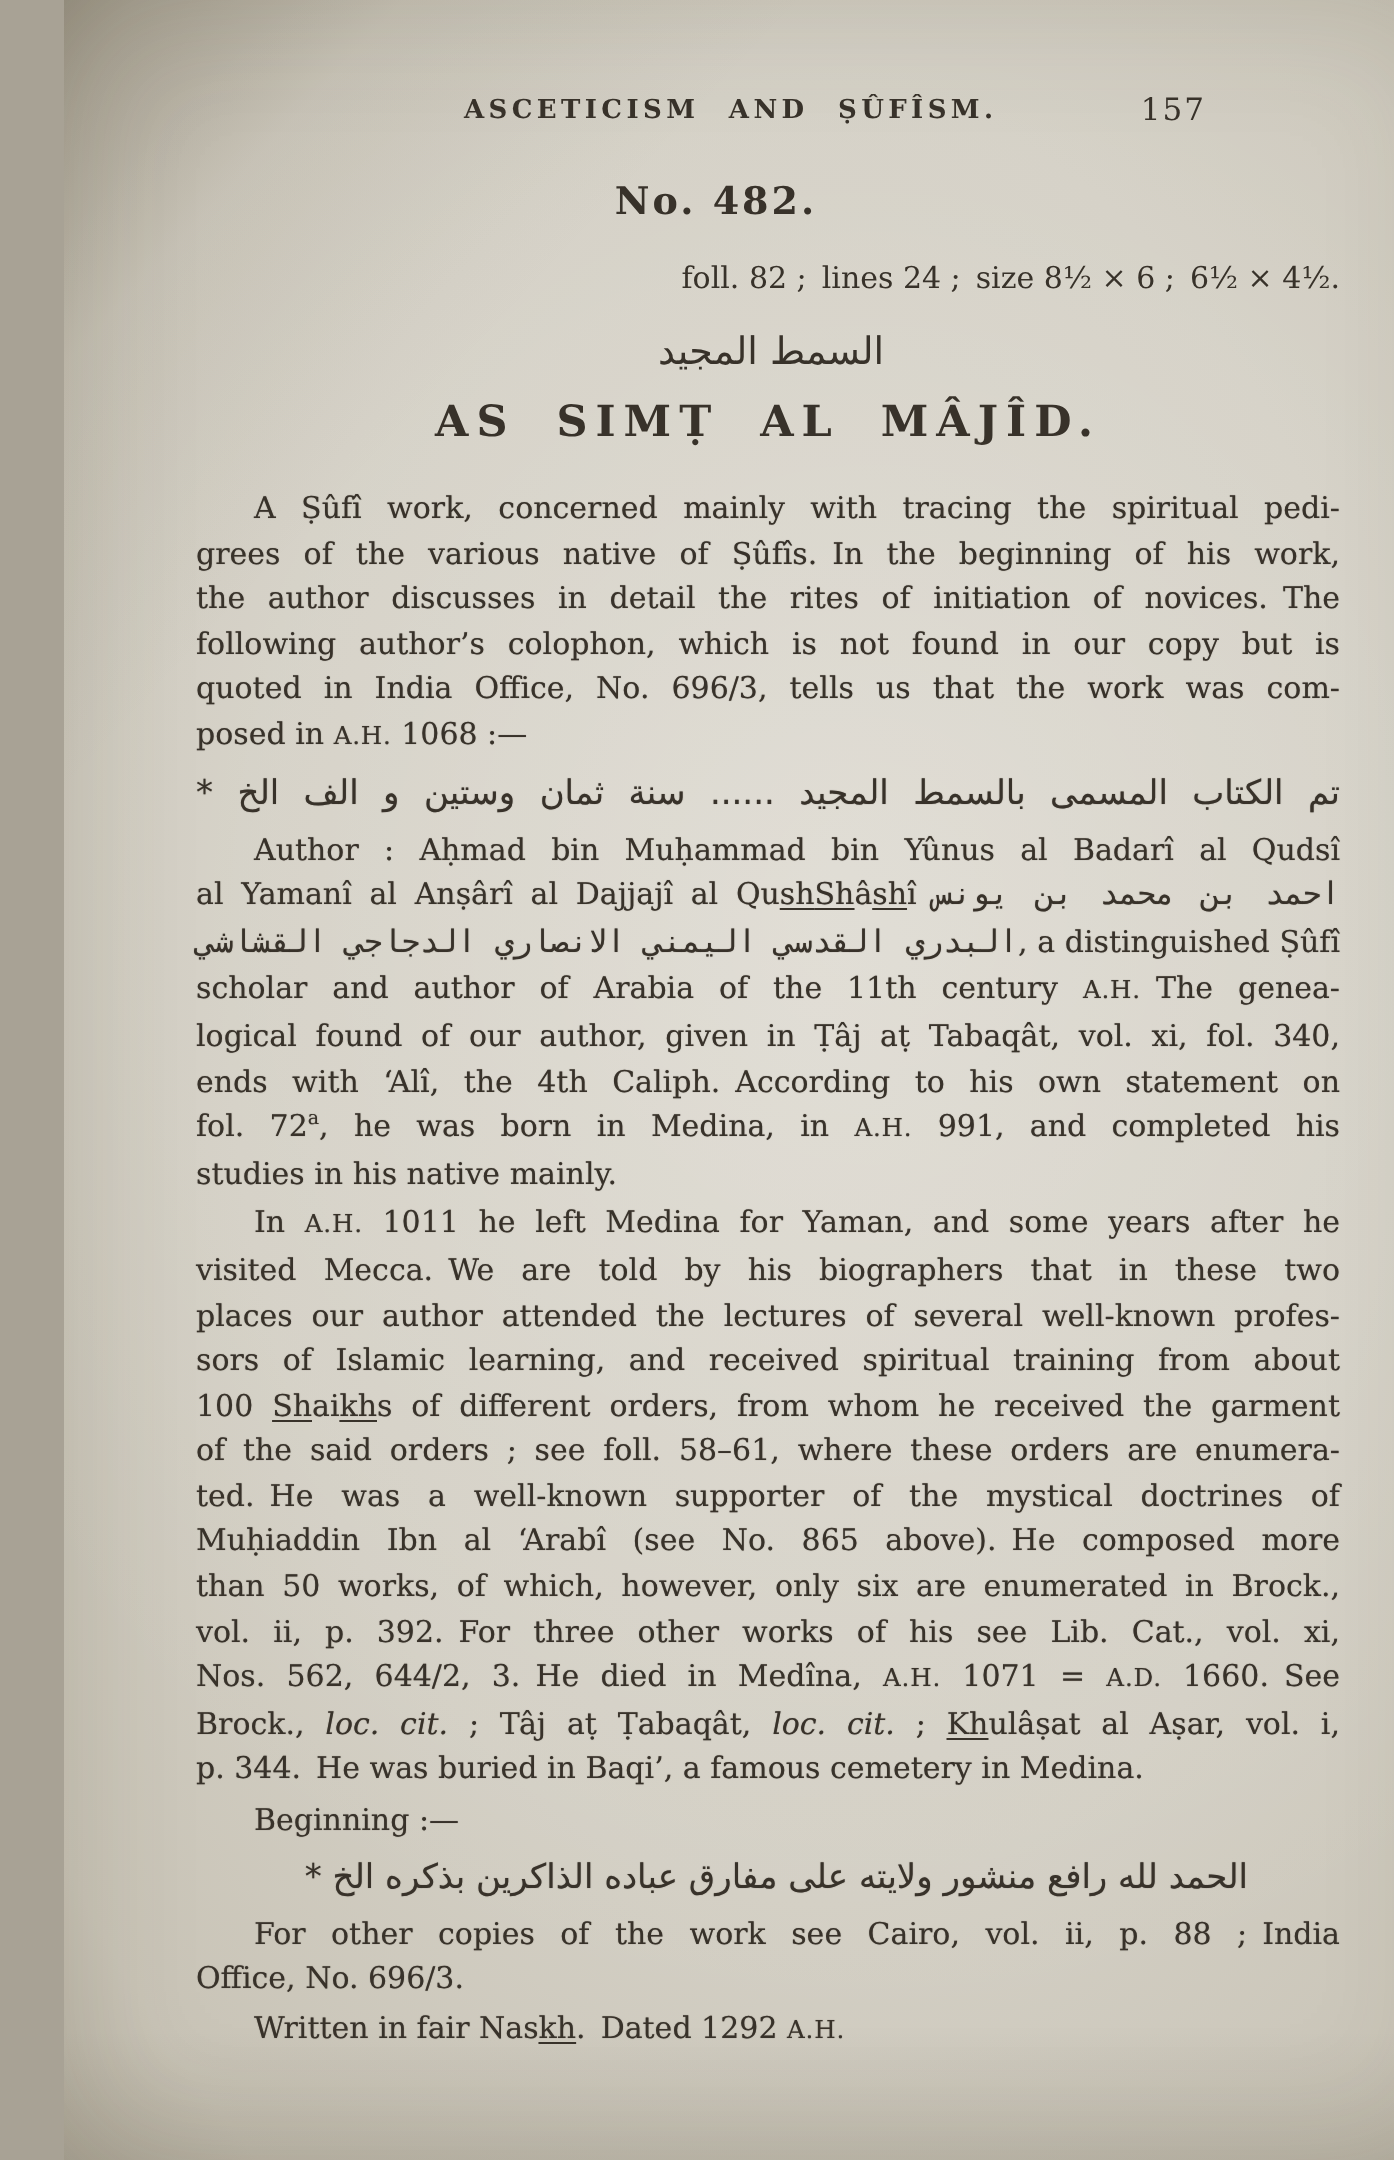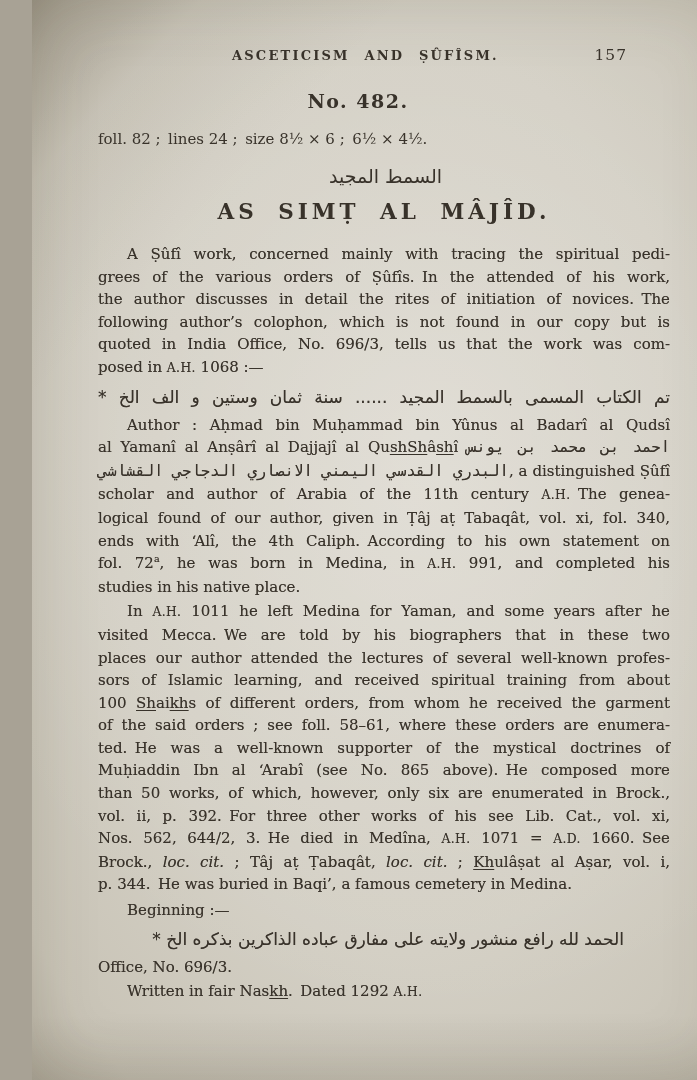--- a/index.html
+++ b/index.html
@@ -17,26 +17,26 @@
       radial-gradient(ellipse at 54% 46%, #dad6cc 0%, #d3cfc4 55%, #c9c4b7 88%, #bab4a6 100%);
     box-shadow: inset 0 0 70px rgba(70,60,40,0.16);
     color:var(--ink,#38322a);
     margin-left:32px;
   }
   .running-head{position:absolute;top:46px;left:66px;right:59px;height:20px;}
   .rh-title{
     position:absolute;left:134px;top:2px;
     font-size:13px;font-weight:bold;letter-spacing:2.2px;word-spacing:8px;
   }
-  .rh-num{position:absolute;right:43px;top:0;font-size:15.5px;letter-spacing:1px;}
+  .rh-num{position:absolute;right:67px;top:0;font-size:15.5px;letter-spacing:1px;}
   .entry-no{
     position:absolute;top:90px;left:66px;right:59px;text-align:center;
     font-size:19px;font-weight:bold;letter-spacing:1.5px;transform:translateX(-26px);
   }
-  .collation{position:absolute;top:130px;left:66px;right:59px;text-align:left;font-size:15px;}
+  .collation{position:absolute;top:130px;left:66px;right:59px;text-align:right;font-size:15px;}
   .ar-title{
     position:absolute;top:161px;left:69px;right:59px;text-align:center;
     font-family:"DejaVu Sans",sans-serif;font-size:19px;line-height:30px;
   }
   .main-title{
     position:absolute;top:199px;left:66px;right:59px;text-align:center;
     font-size:21.5px;font-weight:bold;letter-spacing:4px;word-spacing:9px;
   }
   .body-text{
     position:absolute;top:243px;left:66px;right:59px;
@@ -68,54 +68,55 @@
     <span class="rh-title">ASCETICISM AND ṢÛFÎSM.</span>
     <span class="rh-num">157</span>
   </div>
   <div class="entry-no">No. 482.</div>
   <div class="collation">foll. 82 ; lines 24 ; size 8½ × 6 ; 6½ × 4½.</div>
   <div class="ar-title" dir="rtl">السمط المجيد</div>
   <div class="main-title">AS SIMṬ AL MÂJÎD.</div>
   <div class="body-text">
       <div class="para">
         <div class="tline indent">A Ṣûfî work, concerned mainly with tracing the spiritual pedi-</div>
-        <div class="tline">grees of the various orders of Ṣûfîs. In the attended of his work,</div>
+        <div class="tline">grees of the various native of Ṣûfîs. In the beginning of his work,</div>
         <div class="tline">the author discusses in detail the rites of initiation of novices. The</div>
         <div class="tline">following author’s colophon, which is not found in our copy but is</div>
         <div class="tline">quoted in India Office, No. 696/3, tells us that the work was com-</div>
         <div class="tline last">posed in <span class="sc">A.H.</span> 1068 :—</div>
       </div>
       <div class="arabic-line justify" dir="rtl">تم الكتاب المسمى بالسمط المجيد ...... سنة ثمان وستين و الف الخ *</div>
       <div class="para">
         <div class="tline indent">Author : Aḥmad bin Muḥammad bin Yûnus al Badarî al Qudsî</div>
         <div class="tline">al Yamanî al Anṣârî al Dajjajî al Qu<span class="u">sh</span><span class="u">Sh</span>â<span class="u">sh</span>î <span class="ar">احمد بن محمد بن يونس</span></div>
         <div class="tline"><span class="ar">البدري القدسي اليمني الانصاري الدجاجي القشاشي</span>, a distinguished Ṣûfî</div>
         <div class="tline">scholar and author of Arabia of the 11th century <span class="sc">A.H.</span> The genea-</div>
         <div class="tline">logical found of our author, given in Ṭâj aṭ Tabaqât, vol. xi, fol. 340,</div>
         <div class="tline">ends with ‘Alî, the 4th Caliph. According to his own statement on</div>
         <div class="tline">fol. 72<span class="sup">a</span>, he was born in Medina, in <span class="sc">A.H.</span> 991, and completed his</div>
-        <div class="tline last">studies in his native place.</div>
+        <div class="tline last">studies in his native mainly.</div>
       </div>
       <div class="para">
         <div class="tline indent">In <span class="sc">A.H.</span> 1011 he left Medina for Yaman, and some years after he</div>
         <div class="tline">visited Mecca. We are told by his biographers that in these two</div>
         <div class="tline">places our author attended the lectures of several well-known profes-</div>
         <div class="tline">sors of Islamic learning, and received spiritual training from about</div>
         <div class="tline">100 <span class="u">Sh</span>ai<span class="u">kh</span>s of different orders, from whom he received the garment</div>
         <div class="tline">of the said orders ; see foll. 58–61, where these orders are enumera-</div>
         <div class="tline">ted. He was a well-known supporter of the mystical doctrines of</div>
         <div class="tline">Muḥiaddin Ibn al ‘Arabî (see No. 865 above). He composed more</div>
         <div class="tline">than 50 works, of which, however, only six are enumerated in Brock.,</div>
         <div class="tline">vol. ii, p. 392. For three other works of his see Lib. Cat., vol. xi,</div>
         <div class="tline">Nos. 562, 644/2, 3. He died in Medîna, <span class="sc">A.H.</span> 1071 = <span class="sc">A.D.</span> 1660. See</div>
         <div class="tline">Brock., <span class="i">loc. cit.</span> ; Tâj aṭ Ṭabaqât, <span class="i">loc. cit.</span> ; <span class="u">Kh</span>ulâṣat al Aṣar, vol. i,</div>
         <div class="tline last">p. 344. He was buried in Baqi’, a famous cemetery in Medina.</div>
       </div>
       <div class="blabel">Beginning :—</div>
       <div class="arabic-line beginning" dir="rtl">الحمد لله رافع منشور ولايته على مفارق عباده الذاكرين بذكره الخ *</div>
       <div class="para">
+        <div class="tline indent">For other copies of the work see Cairo, vol. ii, p. 88 ; India</div>
         <div class="tline last">Office, No. 696/3.</div>
       </div>
       <div class="para">
         <div class="tline last indent">Written in fair Nas<span class="u">kh</span>. Dated 1292 <span class="sc">A.H.</span></div>
       </div>
     </div>
 </div>
 
 </body></html>

